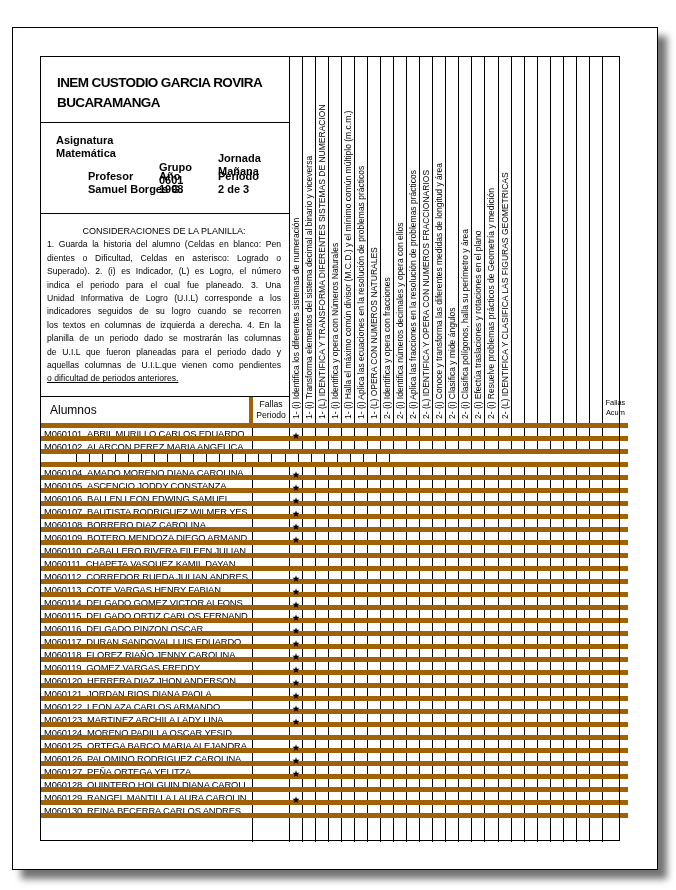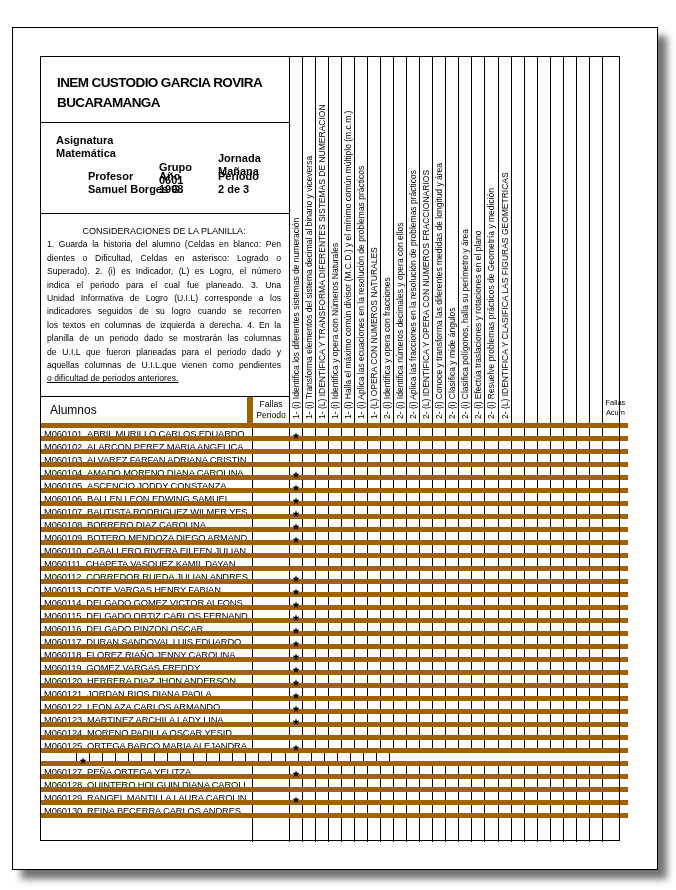--- a/index.html
+++ b/index.html
@@ -12,21 +12,21 @@
   .hline { position:absolute; height:1px; background:#000; }
 
   .title { position:absolute; left:17px; top:17px; font-weight:bold; font-size:13.5px; line-height:19.5px; letter-spacing:-0.6px; white-space:nowrap; }
   .info-col { position:absolute; font-size:11px; line-height:13px; white-space:nowrap;font-weight:bold; }
   .consid { position:absolute; left:7px; top:169px; width:234px; font-size:8.6px; line-height:13.4px; }
   .consid .heading { font-size:9px; white-space:nowrap;text-align:center; }
   .consid .ln { text-align:justify; text-align-last:justify; white-space:nowrap; overflow:hidden; }
   .consid .ln.last { text-align-last:left;text-decoration:underline; }
 
   .alum-head { position:absolute; left:0; top:340px; width:250px; height:27px; border-top:1px solid #000; box-sizing:border-box; display:flex; }
-  .alum-head .lbl { flex:0 0 213px; border-right:6px solid #a16207; box-sizing:border-box; font-size:12px; line-height:26px; padding-left:10px; }
+  .alum-head .lbl { flex:0 0 213px; border-right:4px solid #a16207; box-sizing:border-box; font-size:12px; line-height:26px; padding-left:10px; }
   .alum-head .fp { flex:0 0 37px; border-right:1px solid #000; box-sizing:border-box; font-size:8.6px; line-height:10.5px; text-align:center; padding-top:2px; }
 
   #hcols { position:absolute; left:249px; top:0; width:339px; height:367px; border-left:1px solid #000; box-sizing:border-box; display:flex; }
   .hcol { flex:0 0 13.04px; height:367px; border-right:1px solid #000; box-sizing:border-box; position:relative; overflow:hidden; }
   .hcol .hlabel { position:absolute; left:11px; bottom:4px; transform:rotate(-90deg); transform-origin:0 100%;
                   white-space:nowrap; font-size:8.5px; line-height:10px; }
   .hacum { flex:1; height:367px; position:relative; }
   .hacum .acum-text { position:absolute; left:0; right:0; top:342px; text-align:center; font-size:7.4px; line-height:10px; }
 
   #rows { position:absolute; left:0; top:367px; width:588px; }
@@ -236,21 +236,20 @@
         <div class="c-mark"></div>
         <div class="c-mark"></div>
         <div class="c-mark"></div>
         <div class="c-mark"></div>
         <div class="c-mark"></div>
         <div class="c-mark"></div>
         <div class="c-mark"></div>
         <div class="c-acum"></div>
       </div>
       <div class="row">
-        <div class="c-name"><span class="sid">M060103</span><span>ALVAREZ FARFAN ADRIANA CRISTIN</span></div>
         <div class="c-fallas"></div>
         <div class="c-mark"></div>
         <div class="c-mark"></div>
         <div class="c-mark"></div>
         <div class="c-mark"></div>
         <div class="c-mark"></div>
         <div class="c-mark"></div>
         <div class="c-mark"></div>
         <div class="c-mark"></div>
         <div class="c-mark"></div>
@@ -903,20 +902,21 @@
         <div class="c-mark"></div>
         <div class="c-mark"></div>
         <div class="c-mark"></div>
         <div class="c-mark"></div>
         <div class="c-mark"></div>
         <div class="c-mark"></div>
         <div class="c-mark"></div>
         <div class="c-acum"></div>
       </div>
       <div class="row">
+        <div class="c-name"><span class="sid">M060126</span><span>PALOMINO RODRIGUEZ CAROLINA</span></div>
         <div class="c-fallas"></div>
         <div class="c-mark">★</div>
         <div class="c-mark"></div>
         <div class="c-mark"></div>
         <div class="c-mark"></div>
         <div class="c-mark"></div>
         <div class="c-mark"></div>
         <div class="c-mark"></div>
         <div class="c-mark"></div>
         <div class="c-mark"></div>

